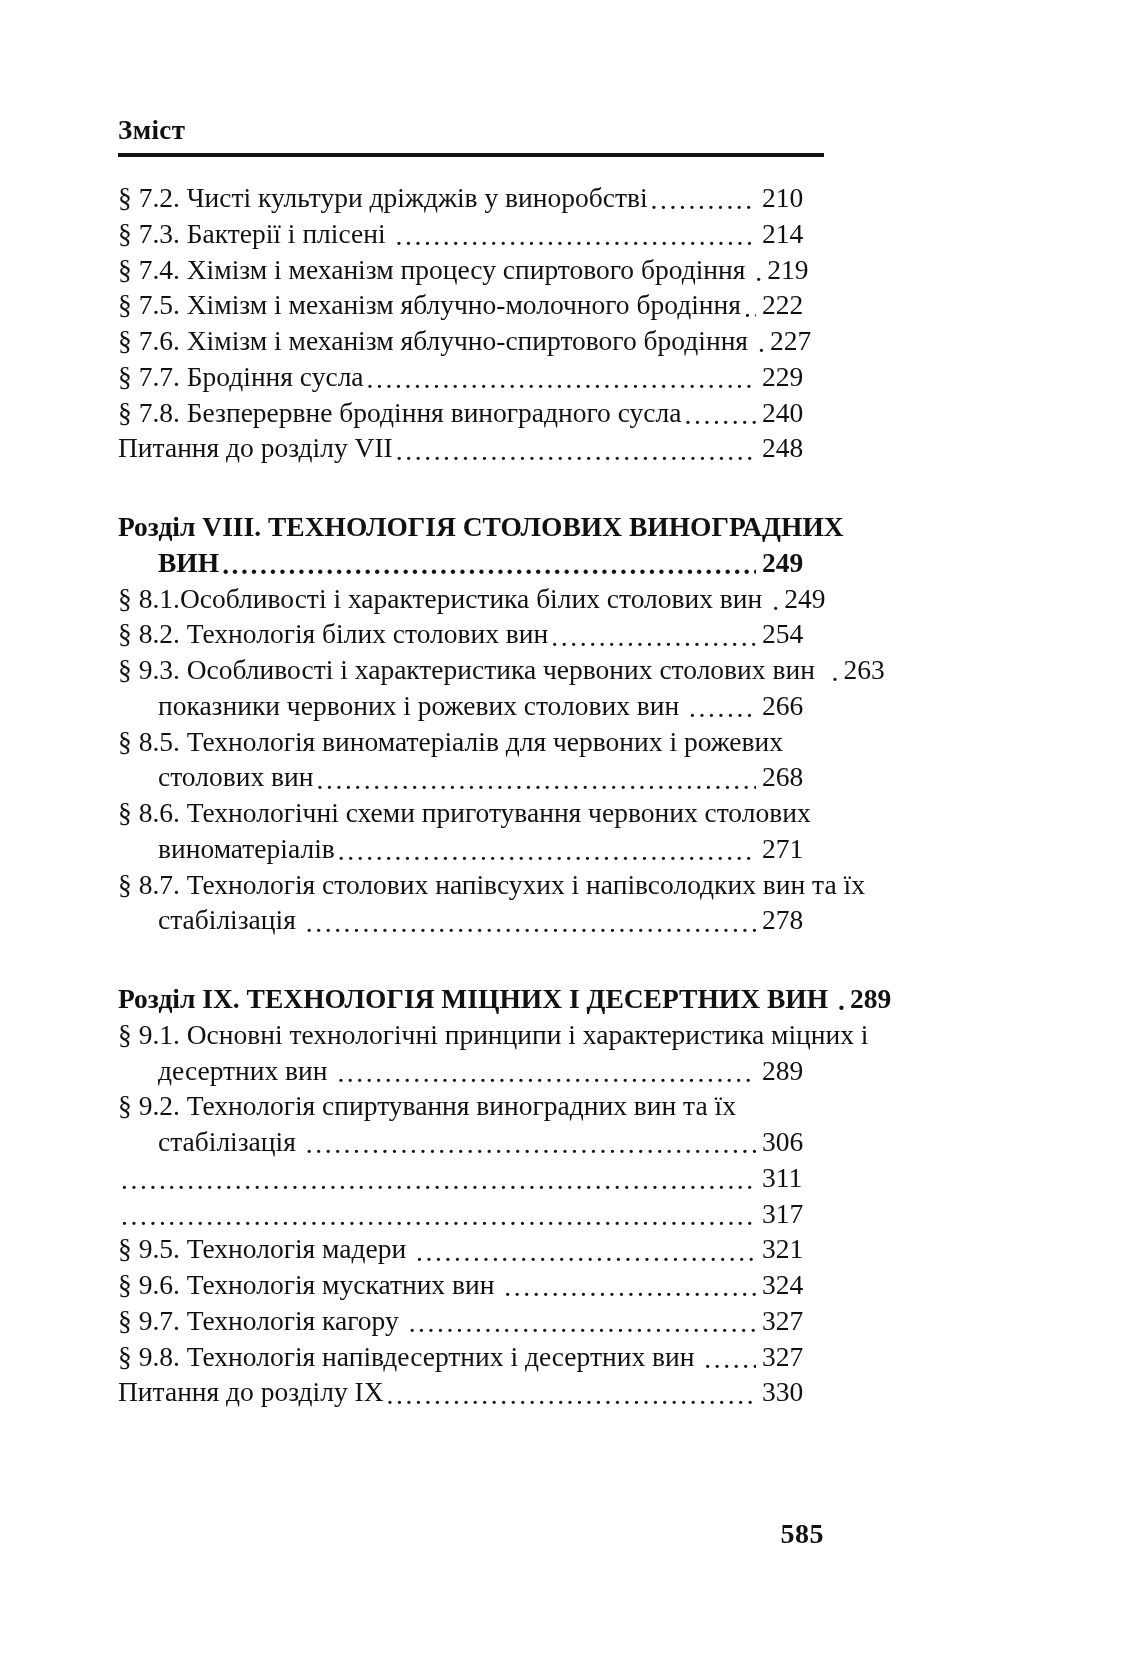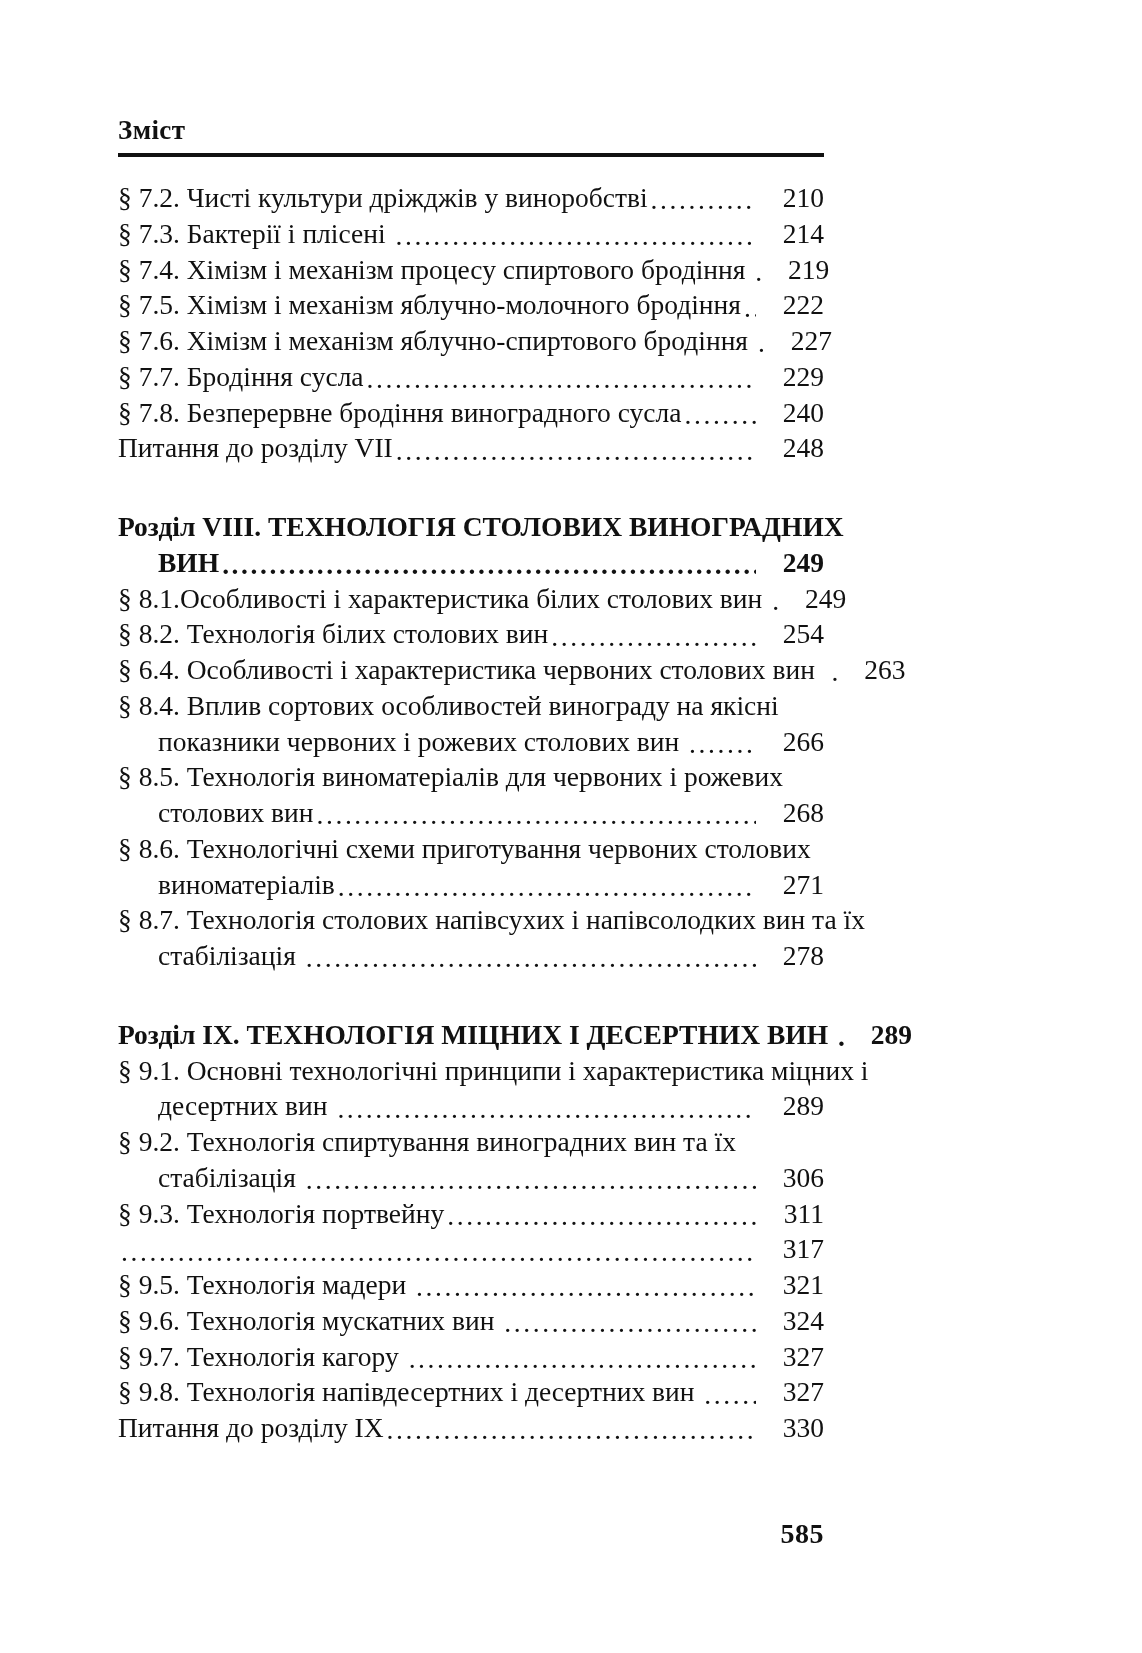--- a/index.html
+++ b/index.html
@@ -70,21 +70,20 @@
     line-height: 1.0;
     position: relative;
     top: -2px;
   }
   .entry .leader::before {
     content: "......................................................................................................................";
   }
 
   .entry .pageno {
     flex: 0 0 auto;
-    text-align: right;
     min-width: 62px;
     white-space: pre;
     padding-left: 4px;
   }
 
   
   .entry.cont {
     padding-left: 40px;
   }
 
@@ -172,26 +171,23 @@
         <span class="title">§ 8.1.Особливості і характеристика білих столових вин </span>
         <span class="leader"></span>
         <span class="pageno">249</span>
       </div>
       <div class="entry">
         <span class="title">§ 8.2. Технологія білих столових вин</span>
         <span class="leader"></span>
         <span class="pageno">254</span>
       </div>
       <div class="entry">
-        <span class="title">§ 6.4. Особливості і характеристика червоних столових вин  </span>
+        <span class="title">§ 9.3. Особливості і характеристика червоних столових вин  </span>
         <span class="leader"></span>
         <span class="pageno">263</span>
-      </div>
-      <div class="entry nolead">
-        <span class="title">§ 8.4. Вплив сортових особливостей винограду на якісні</span>
       </div>
       <div class="entry cont">
         <span class="title">показники червоних і рожевих столових вин </span>
         <span class="leader"></span>
         <span class="pageno">266</span>
       </div>
       <div class="entry nolead">
         <span class="title">§ 8.5. Технологія виноматеріалів для червоних і рожевих</span>
       </div>
       <div class="entry cont">
@@ -231,21 +227,20 @@
       </div>
       <div class="entry nolead">
         <span class="title">§ 9.2. Технологія спиртування виноградних вин та їх</span>
       </div>
       <div class="entry cont">
         <span class="title">стабілізація </span>
         <span class="leader"></span>
         <span class="pageno">306</span>
       </div>
       <div class="entry">
-        <span class="title">§ 9.3. Технологія портвейну</span>
         <span class="leader"></span>
         <span class="pageno">311</span>
       </div>
       <div class="entry">
         <span class="leader"></span>
         <span class="pageno">317</span>
       </div>
       <div class="entry">
         <span class="title">§ 9.5. Технологія мадери </span>
         <span class="leader"></span>

